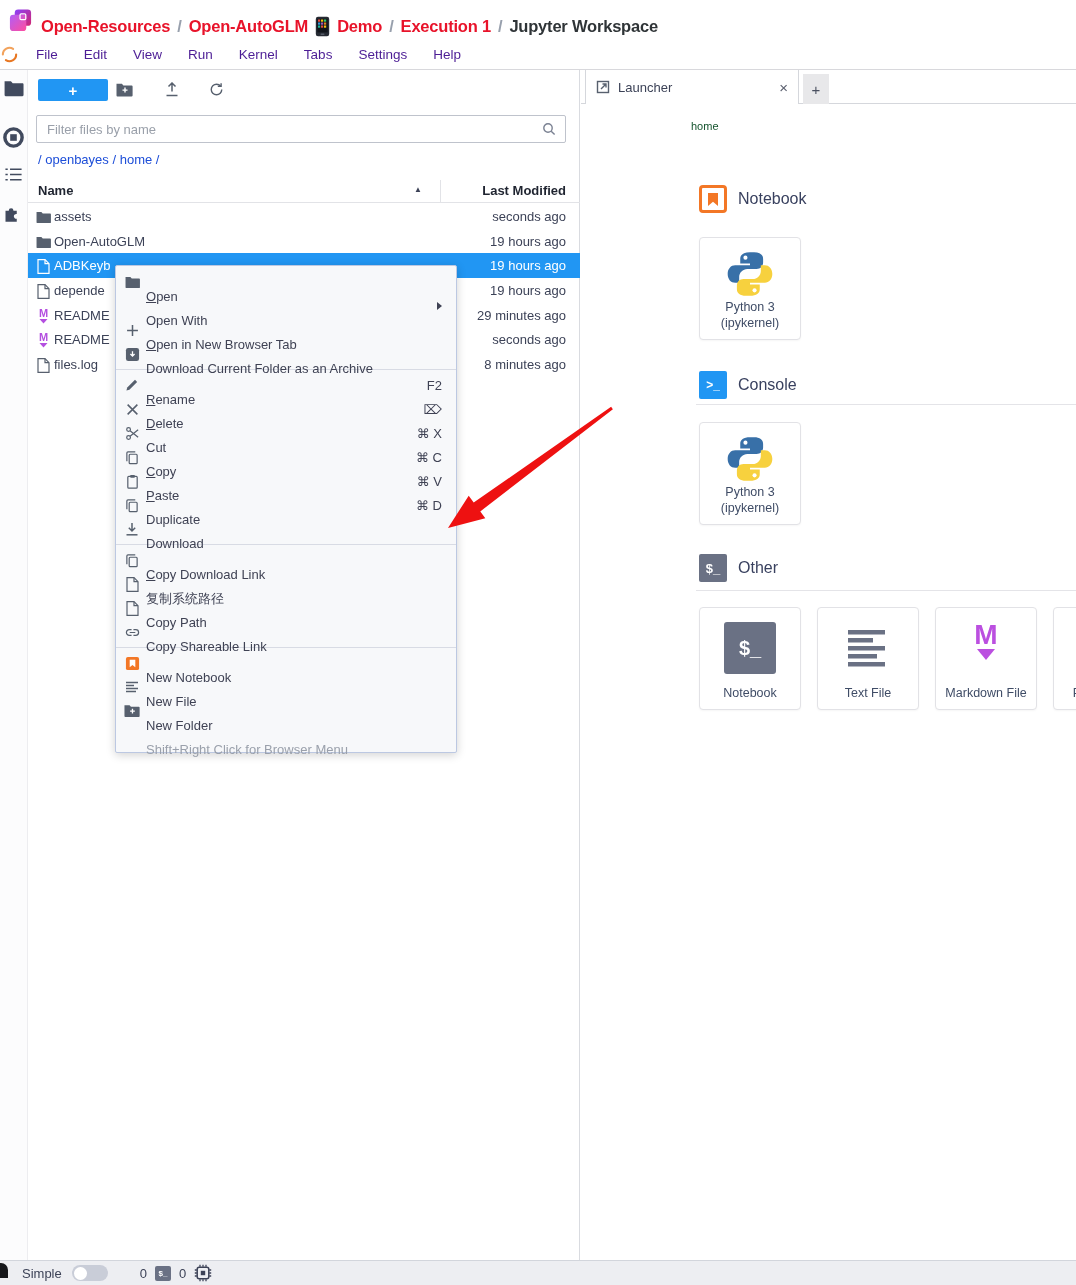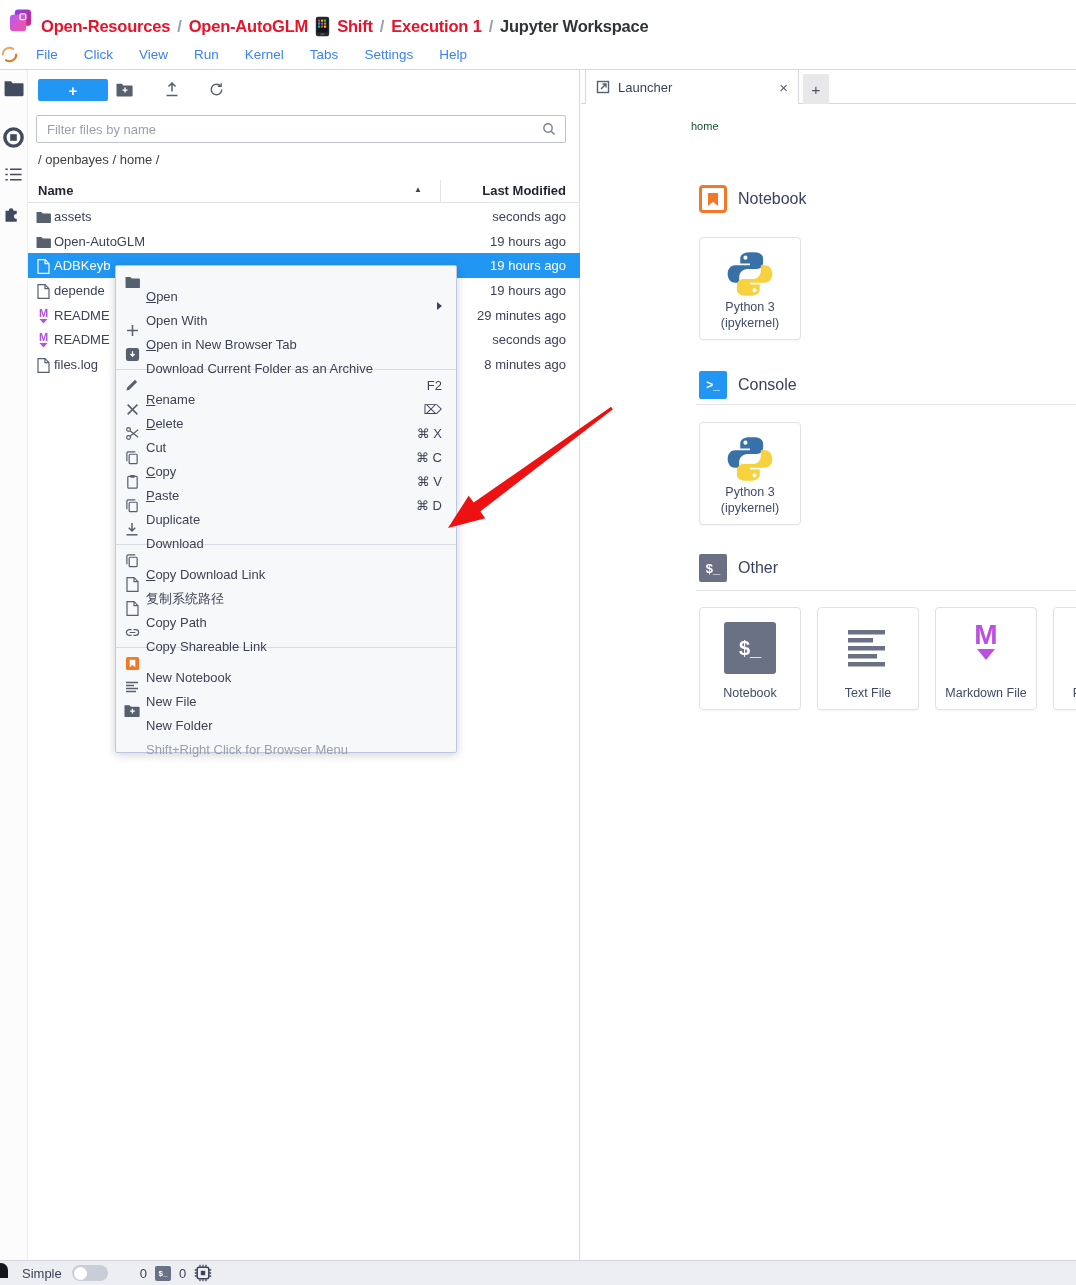--- a/index.html
+++ b/index.html
@@ -11,36 +11,36 @@
   
   .topbar{left:0;top:0;width:1076px;height:40px;display:flex;align-items:center;padding-left:8px;box-sizing:border-box;background:#fff;}
   .topbar .crumbs{display:flex;align-items:center;gap:7px;margin-left:8px;font-size:16.5px;font-weight:700;letter-spacing:-.2px;margin-top:12px;}
   .crumb-red{color:#e8132a;}
   .crumb-dark{color:#2f3437;}
   .crumb-sep{color:#98a0ad;font-weight:600;}
 
   
   .menubar{left:0;top:40px;width:1076px;height:30px;border-bottom:1px solid #d8d8dc;box-sizing:border-box;display:flex;align-items:center;background:#fff;}
   .menubar .spinner{margin-left:0;}
-  .menubar .mitems{display:flex;gap:26px;margin-left:17px;font-size:13.5px;color:#3b82f6;}
+  .menubar .mitems{display:flex;gap:26px;margin-left:17px;font-size:13.5px;color:#4c1d95;}
   .mitem{cursor:default;}
 
   
   .sidebar{left:0;top:70px;width:28px;height:1190px;background:#fcfcfd;border-right:1px solid #ededf0;box-sizing:border-box;}
   .sidebar .sic{position:absolute;color:#414a5e;}
 
   
   .fpanel{left:28px;top:70px;width:552px;height:1190px;background:#fff;border-right:1px solid #d9dbe0;box-sizing:border-box;}
   .newbtn{left:10px;top:9px;width:70px;height:22px;background:#2196f3;border-radius:2px;color:#fff;
           display:flex;align-items:center;justify-content:center;font-size:15px;font-weight:700;}
   .tico{color:#57606e;}
   .filter{left:8px;top:45px;width:530px;height:28px;box-sizing:border-box;border:1px solid #bfc3cc;border-radius:2px;
           font-family:"Liberation Sans",sans-serif;font-size:13px;padding:0 30px 0 10px;color:#3c4257;outline:none;}
   .filter::placeholder{color:#9aa0aa;}
-  .pathcrumb{left:10px;top:82px;font-size:13px;color:#404040;}
+  .pathcrumb{left:10px;top:82px;font-size:13px;color:#1d4ed8;}
   .fhead{left:0;top:110px;width:552px;height:23px;border-bottom:1px solid #e2e3e7;box-sizing:border-box;font-size:13px;font-weight:700;color:#1f2430;}
   .fhead .hname{position:absolute;left:10px;top:3px;}
   .fhead .hcaret{position:absolute;left:386px;top:5px;font-size:8px;color:#3c4257;}
   .fhead .hdiv{position:absolute;left:412px;top:0;height:22px;border-left:1px solid #e2e3e7;}
   .fhead .hmod{position:absolute;right:14px;top:3px;}
   .frow{left:0;width:552px;height:25px;color:#57606e;font-size:13px;}
   .frow .ficon{position:absolute;left:7px;top:5px;width:16px;height:16px;display:flex;align-items:center;justify-content:center;}
   .frow .fname{position:absolute;left:26px;top:5px;color:#3c4257;white-space:nowrap;}
   .frow .fmod{position:absolute;right:14px;top:5px;color:#3c4257;}
   .frow.selected{background:#2196f3;color:#fff;}
@@ -128,40 +128,40 @@
             <rect x="9" y="3.5" width="2.2" height="2.2" fill="#2ecc71"></rect>
           <rect x="3" y="6.5" width="2.2" height="2.2" fill="#3498db"></rect>
             <rect x="6" y="6.5" width="2.2" height="2.2" fill="#9b59b6"></rect>
             <rect x="9" y="6.5" width="2.2" height="2.2" fill="#e67e22"></rect>
           <rect x="3" y="9.5" width="2.2" height="2.2" fill="#1abc9c"></rect>
             <rect x="6" y="9.5" width="2.2" height="2.2" fill="#e74c3c"></rect>
             <rect x="9" y="9.5" width="2.2" height="2.2" fill="#f1c40f"></rect>
           <rect x="5.5" y="17.6" width="4" height="1.4" rx="0.7" fill="#555b66"></rect>
         </svg>
       </span>
-      <span class="crumb-red">Shift</span>
+      <span class="crumb-red">Demo</span>
       <span class="crumb-sep">/</span>
       <span class="crumb-red">Execution 1</span>
       <span class="crumb-sep">/</span>
       <span class="crumb-dark">Jupyter Workspace</span>
     </div>
   </div>
 
   <div class="abs menubar">
     <span class="spinner">
       <svg width="19" height="19" viewBox="0 0 20 20">
         <g fill="none" stroke-linecap="round">
           <path d="M17 10a7 7 0 01-10.8 5.9" stroke="#e87722" stroke-width="2.2"></path>
           <path d="M3 10a7 7 0 0110.8-5.9" stroke="#f2a25c" stroke-width="2.2"></path>
         </g>
       </svg>
     </span>
     <div class="mitems">
       <span class="mitem">File</span>
-      <span class="mitem">Click</span>
+      <span class="mitem">Edit</span>
       <span class="mitem">View</span>
       <span class="mitem">Run</span>
       <span class="mitem">Kernel</span>
       <span class="mitem">Tabs</span>
       <span class="mitem">Settings</span>
       <span class="mitem">Help</span>
     </div>
   </div>
 
   <div class="abs sidebar">

